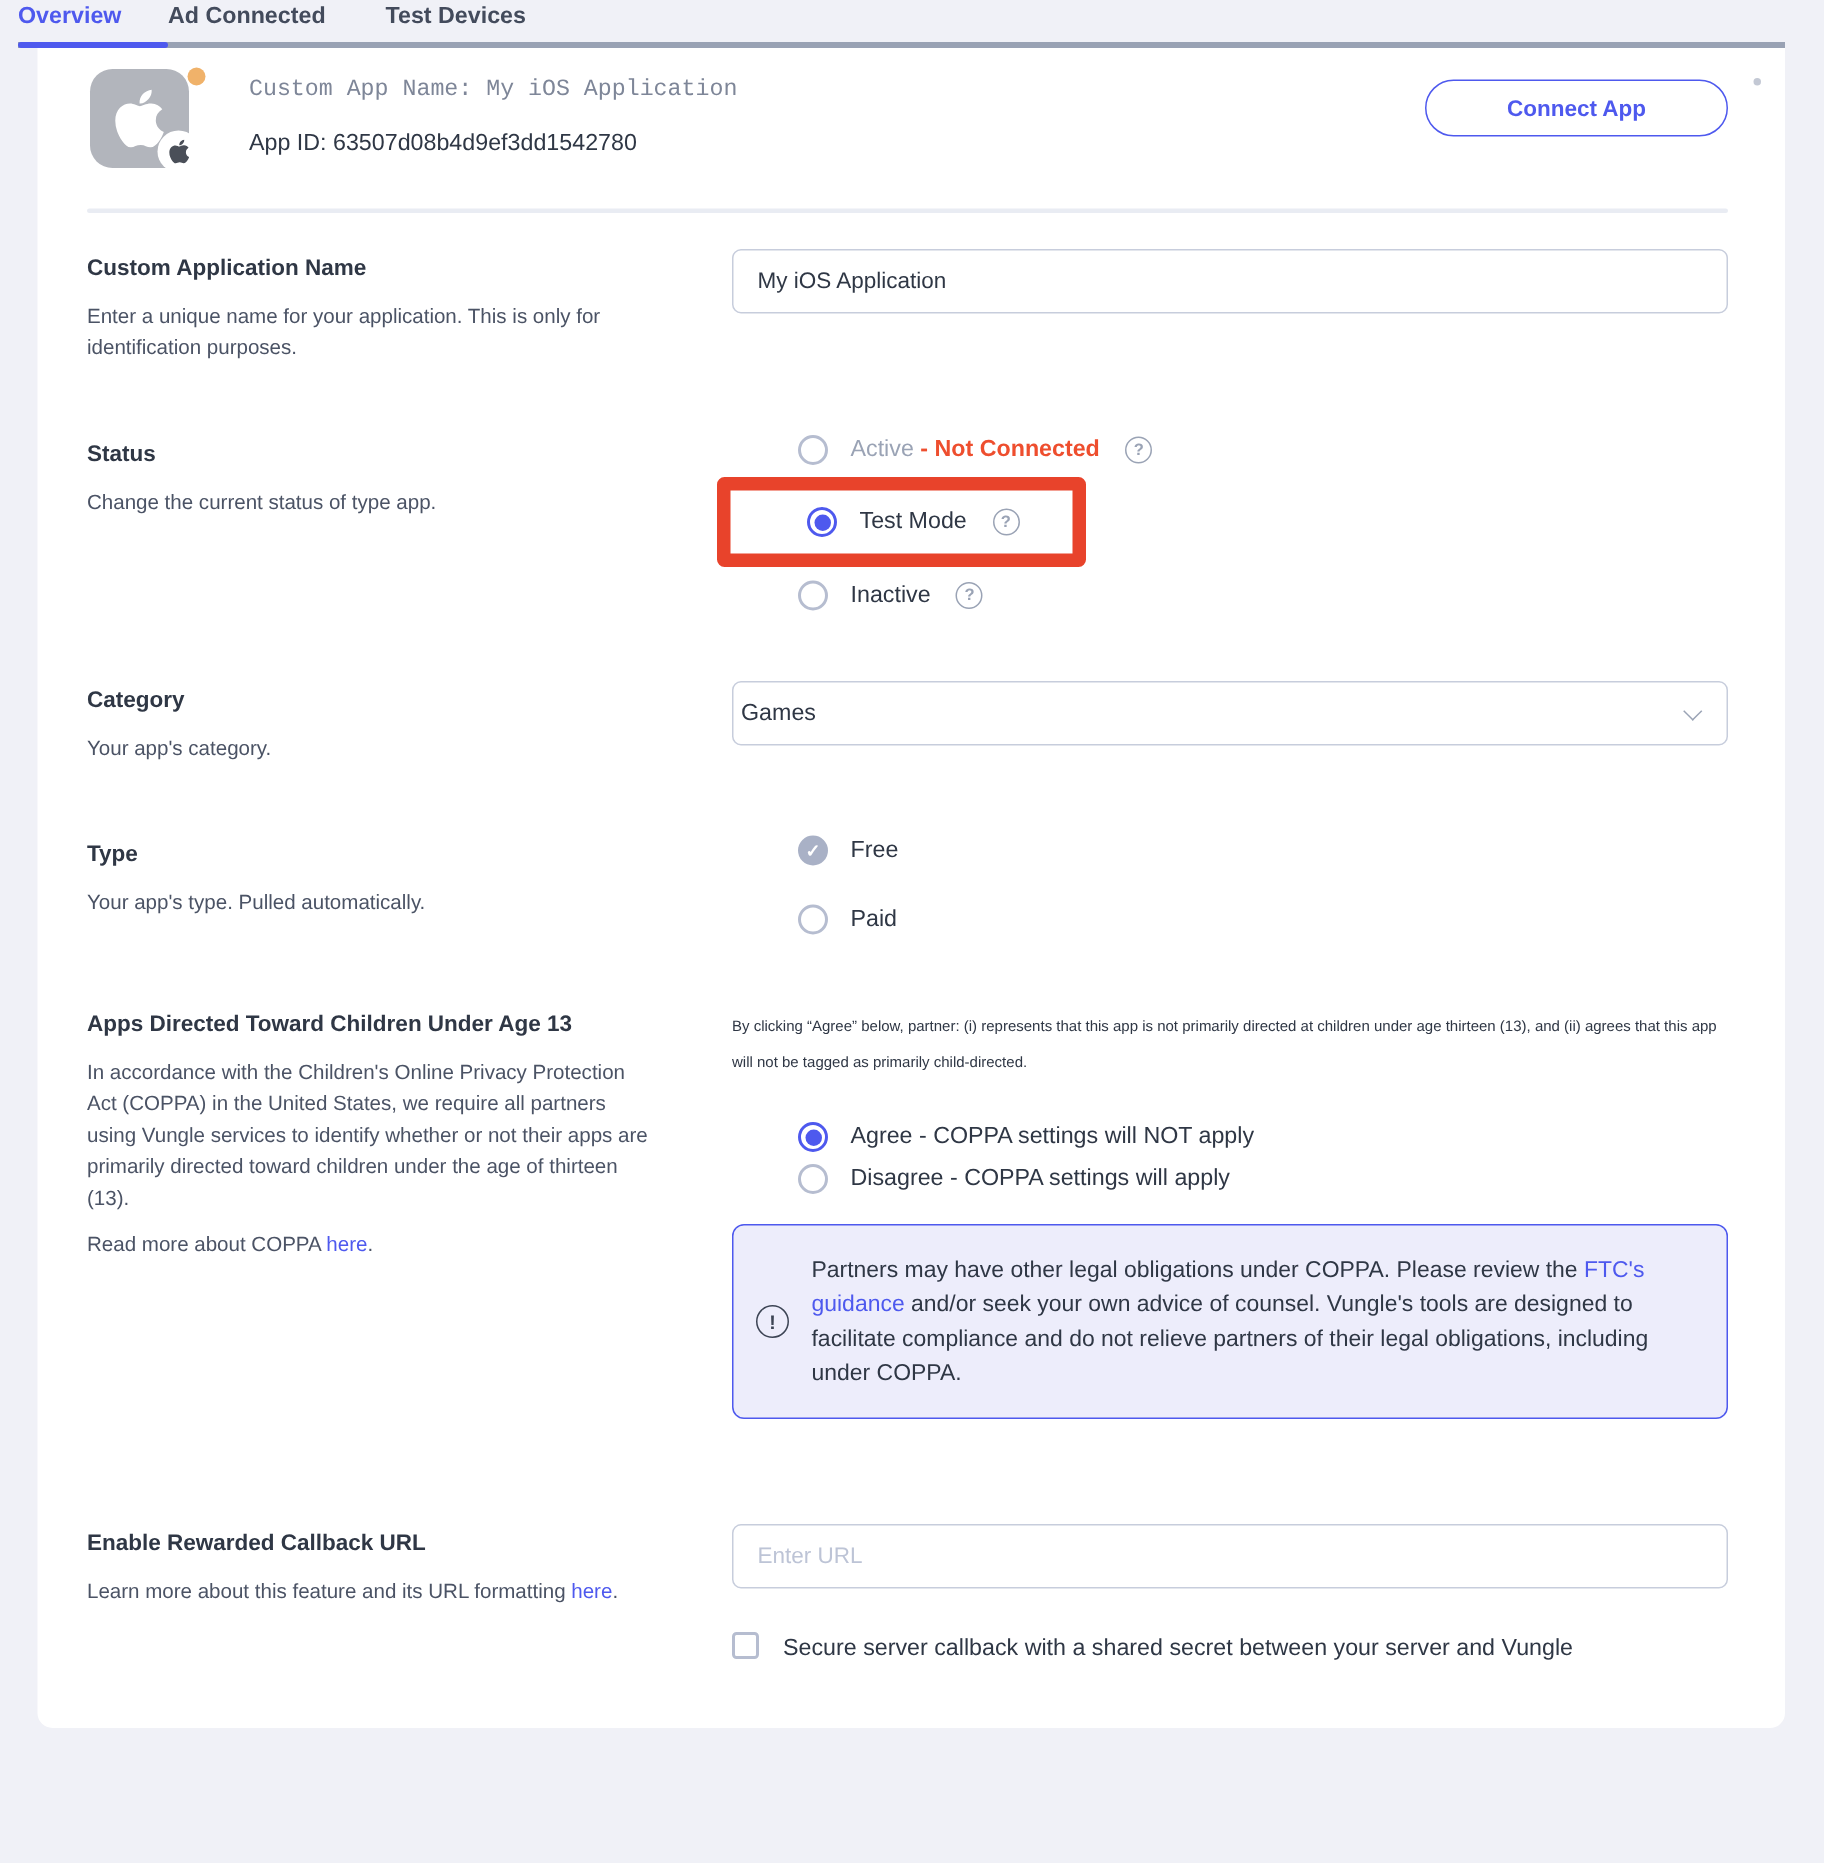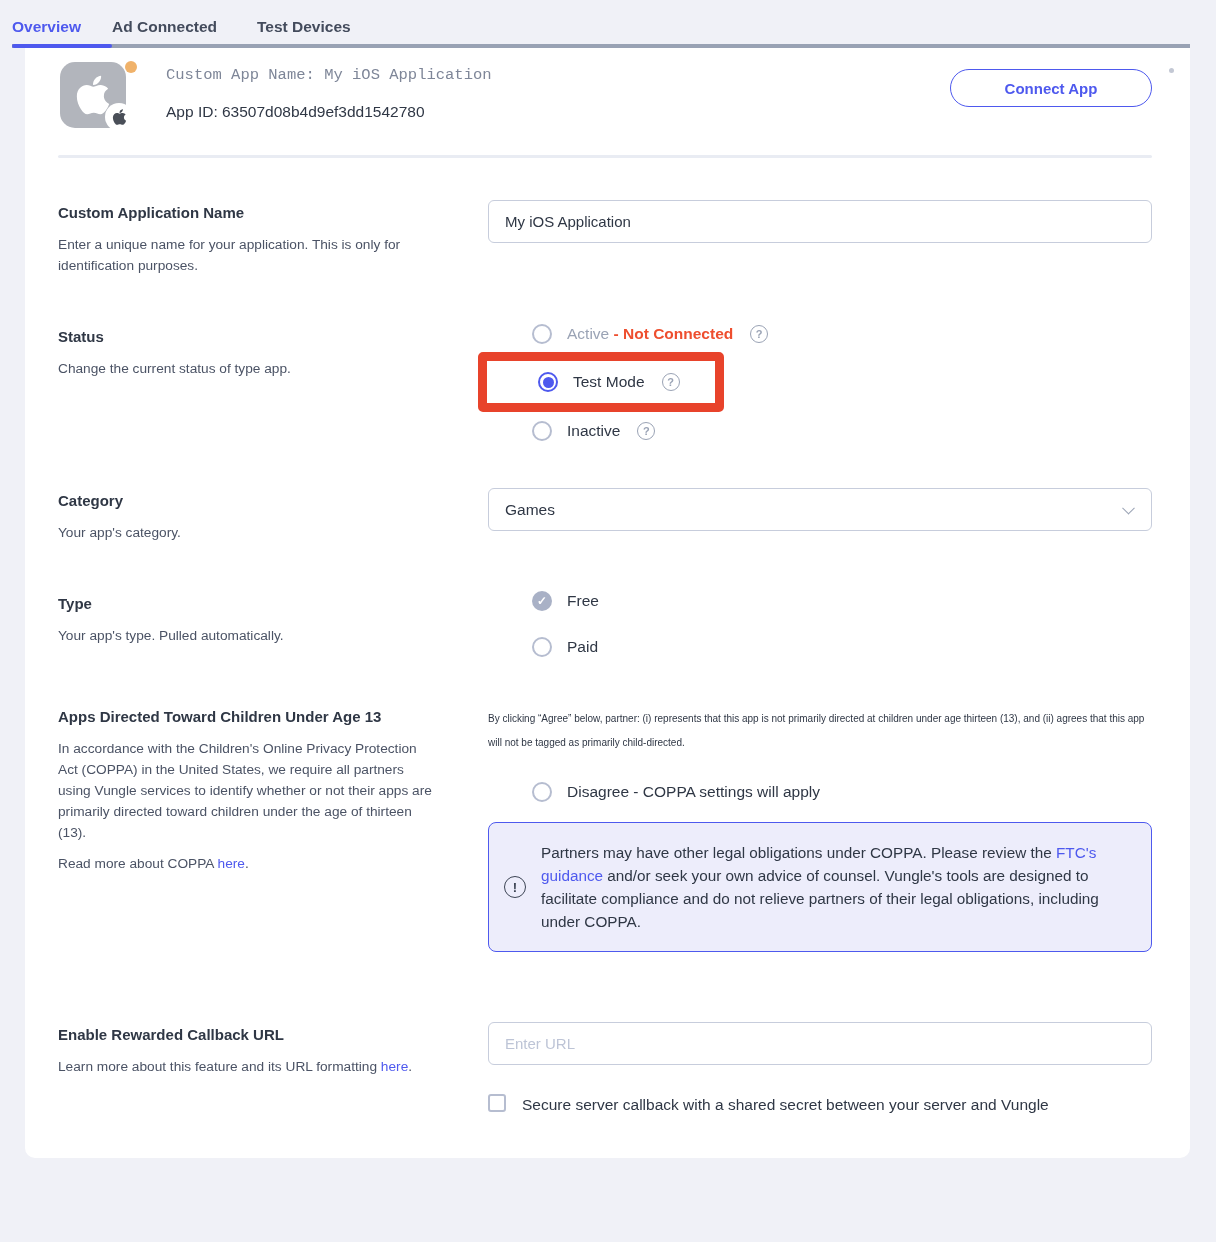--- a/index.html
+++ b/index.html
@@ -14,21 +14,21 @@
   }
   *{box-sizing:border-box;}
   html,body{margin:0;padding:0;}
   body{
     width:1216px;height:1242px;overflow:hidden;
     background:var(--page-bg);
     font-family:"Liberation Sans",sans-serif;
     color:var(--dark);
   }
   
-  .tabbar{position:relative;display:flex;align-items:flex-end;padding:14px 26px 0 12px;height:48px;}
+  .tabbar{position:relative;display:flex;align-items:flex-end;padding:14px 26px 0 12px;height:32px;}
   .tab{flex:none;font-size:15.5px;font-weight:600;color:#434b5c;padding-bottom:12px;cursor:pointer;}
   .tab.t1{width:100px;}
   .tab.t2{width:121px;margin-right:24px;}
   .tab.active{color:var(--accent);font-weight:700;}
   .tab-rule{position:absolute;left:12px;right:26px;bottom:0;height:4px;background:#99a2b4;}
   .tab-rule-active{position:absolute;left:0;top:0;width:100px;height:4px;background:var(--accent);border-radius:2px;}
   
   .card{position:relative;margin:0 26px 0 25px;background:#fff;border-radius:0 0 10px 10px;padding:14px 38px 41px 33px;}
   .scroll-dot{position:absolute;top:20px;right:16px;width:5px;height:5px;border-radius:50%;background:#c3c8d4;}
   
@@ -43,40 +43,40 @@
   .connect-btn{margin-left:auto;margin-top:7px;width:202px;height:38px;border:1.5px solid var(--accent);
     border-radius:19px;background:#fff;color:var(--accent);font-weight:700;font-size:15px;
     display:flex;align-items:center;justify-content:center;cursor:pointer;font-family:inherit;}
   .divider{height:3px;background:#e9ecf3;margin-top:27px;border-radius:2px;}
   
   .form-row{display:flex;}
   .rl{width:430px;flex:none;padding-right:28px;}
   .rl h3{font-size:15px;font-weight:700;color:var(--dark);margin:0 0 9px;line-height:25px;}
   .rl p{font-size:13.7px;color:var(--desc);margin:0;line-height:21px;max-width:392px;}
   .rr{width:664px;flex:none;}
-  .mt1{margin-top:42px;} .mt2{margin-top:48px;} .mt3{margin-top:47px;}
+  .mt1{margin-top:24px;} .mt2{margin-top:48px;} .mt3{margin-top:47px;}
   .mt4{margin-top:48px;} .mt5{margin-top:47px;} .mt6{margin-top:70px;}
   .text-input{width:100%;height:43px;border:1px solid var(--border);border-radius:6px;
     padding:0 16px;font-size:15px;color:var(--dark);font-family:inherit;background:#fff;outline:none;}
   .text-input::placeholder{color:#bdc4d6;}
   
   .opt{display:flex;align-items:center;gap:15px;cursor:pointer;padding-left:44px;}
   .radio{width:20px;height:20px;flex:none;border-radius:50%;border:2px solid #b6bdd0;background:#fff;position:relative;}
   .radio.sel{border-color:var(--accent);}
   .radio.sel::after{content:"";position:absolute;inset:2.5px;border-radius:50%;background:var(--accent);}
   .opt-label{font-size:15.5px;color:var(--dark);}
   .muted{color:var(--muted);}
   .not-connected{color:var(--status-red);font-weight:700;}
   .help{width:18px;height:18px;flex:none;border-radius:50%;border:1.5px solid var(--muted);
     color:var(--muted);font-size:11px;font-weight:700;display:flex;align-items:center;justify-content:center;margin-left:2px;cursor:pointer;}
   .hl-box{display:inline-flex;border:9px solid var(--hl-red);border-radius:5px;
     padding:11px 35px 11px 7px;margin:8px 0 9px -10px;background:#fff;}
   
   .select{position:relative;width:100%;height:43px;border:1px solid var(--border);border-radius:6px;
-    display:flex;align-items:center;padding:0 16px;font-size:15.5px;color:var(--dark);cursor:pointer;background:#fff;}
+    display:flex;align-items:center;padding:0 5px;font-size:15.5px;color:var(--dark);cursor:pointer;background:#fff;}
   .chev{position:absolute;right:18px;top:50%;width:9px;height:9px;border-right:1.6px solid var(--muted);
     border-bottom:1.6px solid var(--muted);transform:translateY(-70%) rotate(45deg);}
   
   .check-circle{width:20px;height:20px;flex:none;border-radius:50%;background:#a9b1c6;color:#fff;
     display:flex;align-items:center;justify-content:center;font-size:12px;font-weight:700;}
   .type-gap{margin-top:26px;}
   
   .agreement{font-size:10px;line-height:24px;color:var(--dark);margin:3px 0 27px;}
   .coppa-gap{margin-top:8px;}
   .rl .readmore{margin-top:10px;}
@@ -200,20 +200,24 @@
     </div>
 
     <div class="form-row mt5">
       <div class="rl">
         <h3 class="w345">Apps Directed Toward Children Under Age 13</h3>
         <p style="max-width:380px">In accordance with the Children's Online Privacy Protection Act (COPPA) in the United States, we require all partners using Vungle services to identify whether or not their apps are primarily directed toward children under the age of thirteen (13).</p>
         <p class="readmore"><span>Read more about COPPA </span><a class="link">here</a><span>.</span></p>
       </div>
       <div class="rr">
         <p class="agreement">By clicking “Agree” below, partner: (i) represents that this app is not primarily directed at children under age thirteen (13), and (ii) agrees that this app will not be tagged as primarily child-directed.</p>
+        <div class="opt">
+          <span class="radio sel"></span>
+          <span class="opt-label">Agree - COPPA settings will NOT apply</span>
+        </div>
         <div class="opt coppa-gap">
           <span class="radio"></span>
           <span class="opt-label">Disagree - COPPA settings will apply</span>
         </div>
         <div class="notice">
           <span class="info-icon">!</span>
           <p><span>Partners may have other legal obligations under COPPA. Please review the </span><a class="link">FTC's guidance</a><span> and/or seek your own advice of counsel. Vungle's tools are designed to facilitate compliance and do not relieve partners of their legal obligations, including under COPPA.</span></p>
         </div>
       </div>
     </div>

